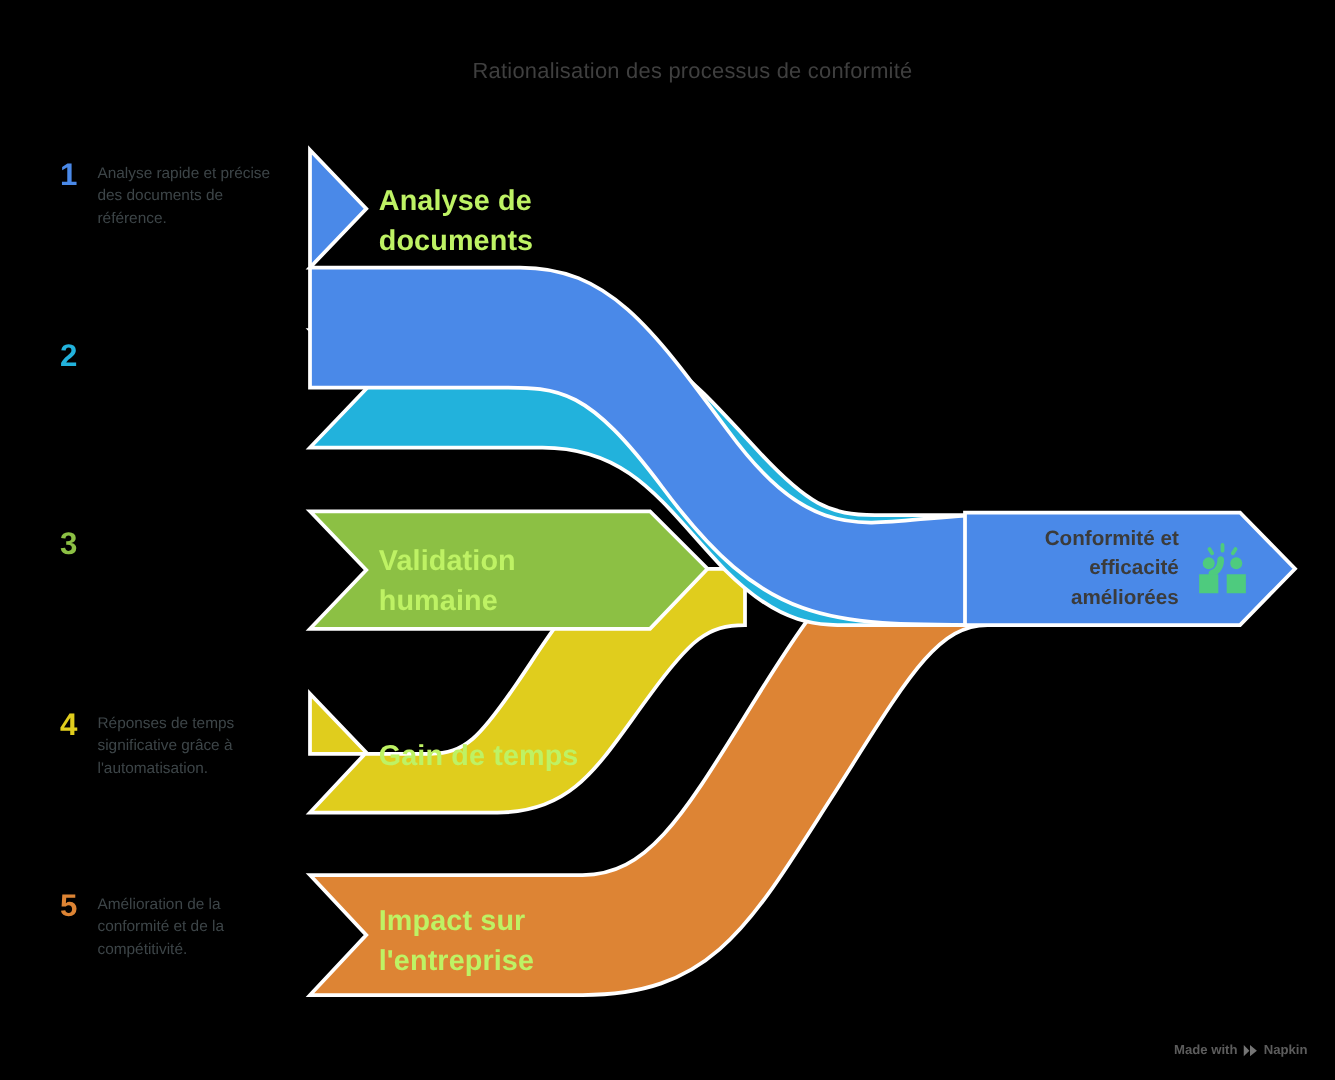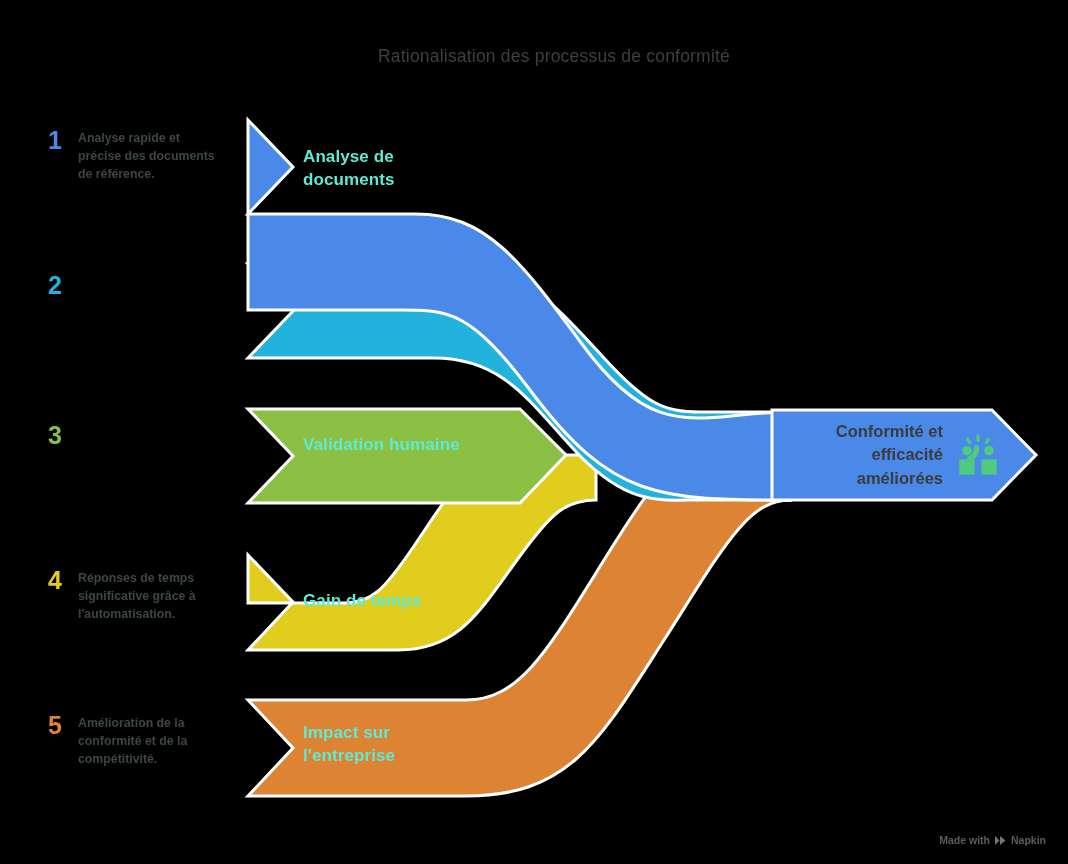--- a/index.html
+++ b/index.html
@@ -52,28 +52,28 @@
     font-weight: 700;
     line-height: 1;
     width: 20px;
     flex: 0 0 20px;
     text-align: left;
   }
   .step-desc {
     font-size: 12.3px;
     line-height: 1.47;
     color: #3d4548;
-    font-weight: 700;
+    font-weight: 400;
     padding-top: 1px;
     width: 146px;
   }
   .band-label {
     position: absolute;
-    color: #5eead4;
-    font-size: 17px;
+    color: #bef264;
+    font-size: 23px;
     font-weight: 700;
     line-height: 1.37;
     letter-spacing: 0.1px;
   }
   .outcome-wrap {
     position: absolute;
     left: 786px;
     top: 415px;
     width: 215px;
     height: 80px;

